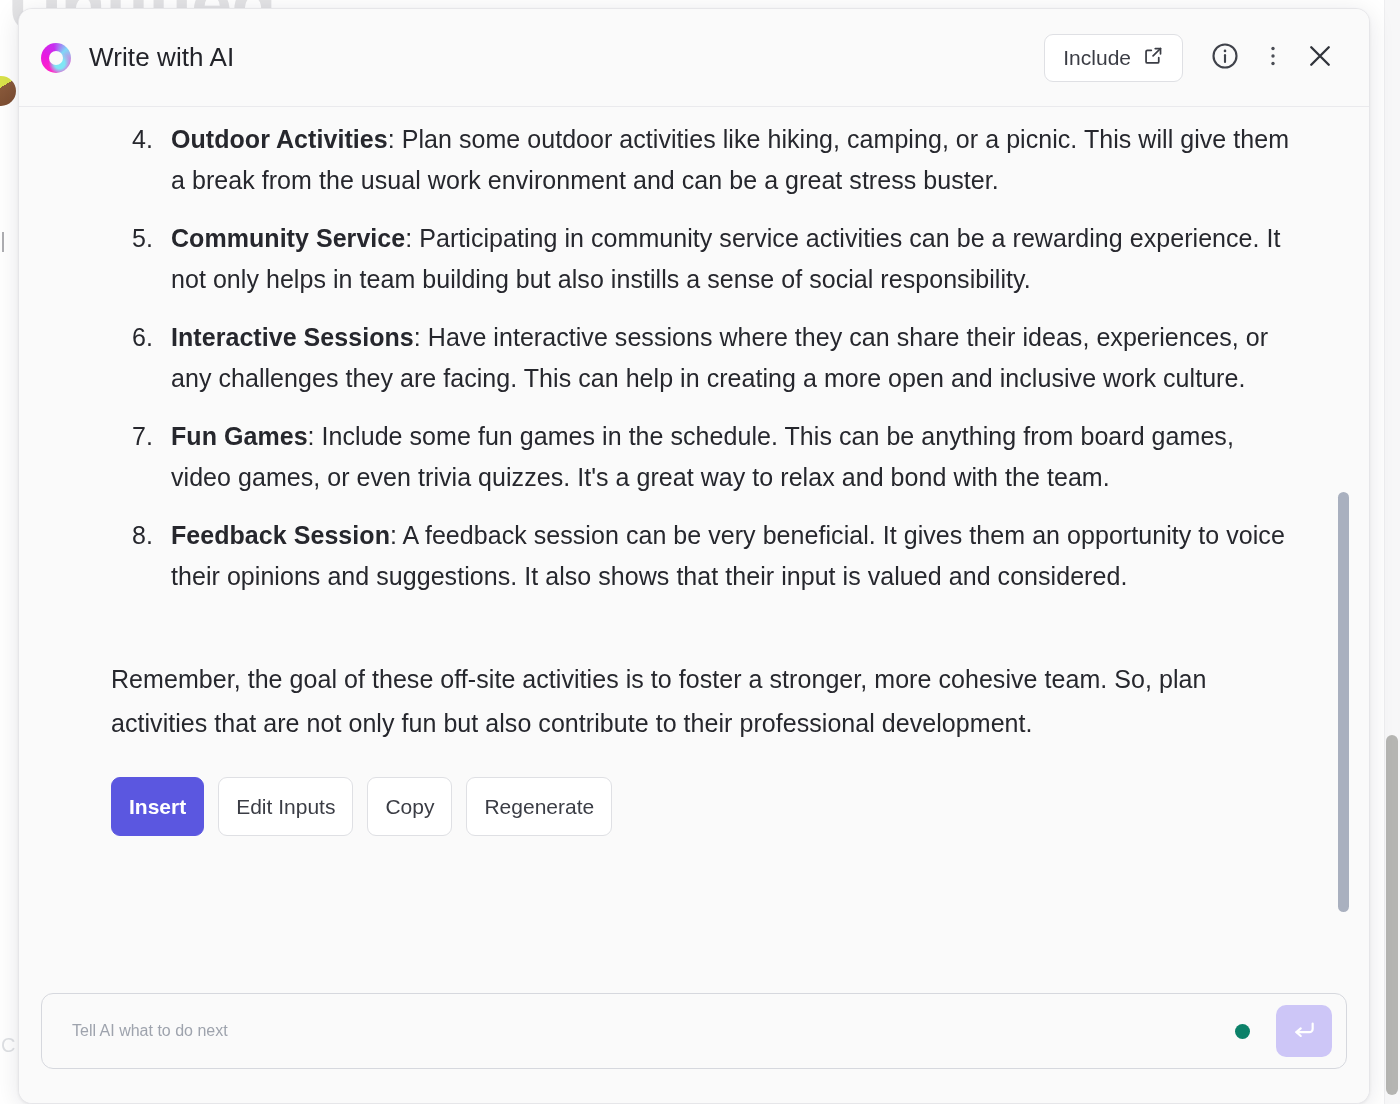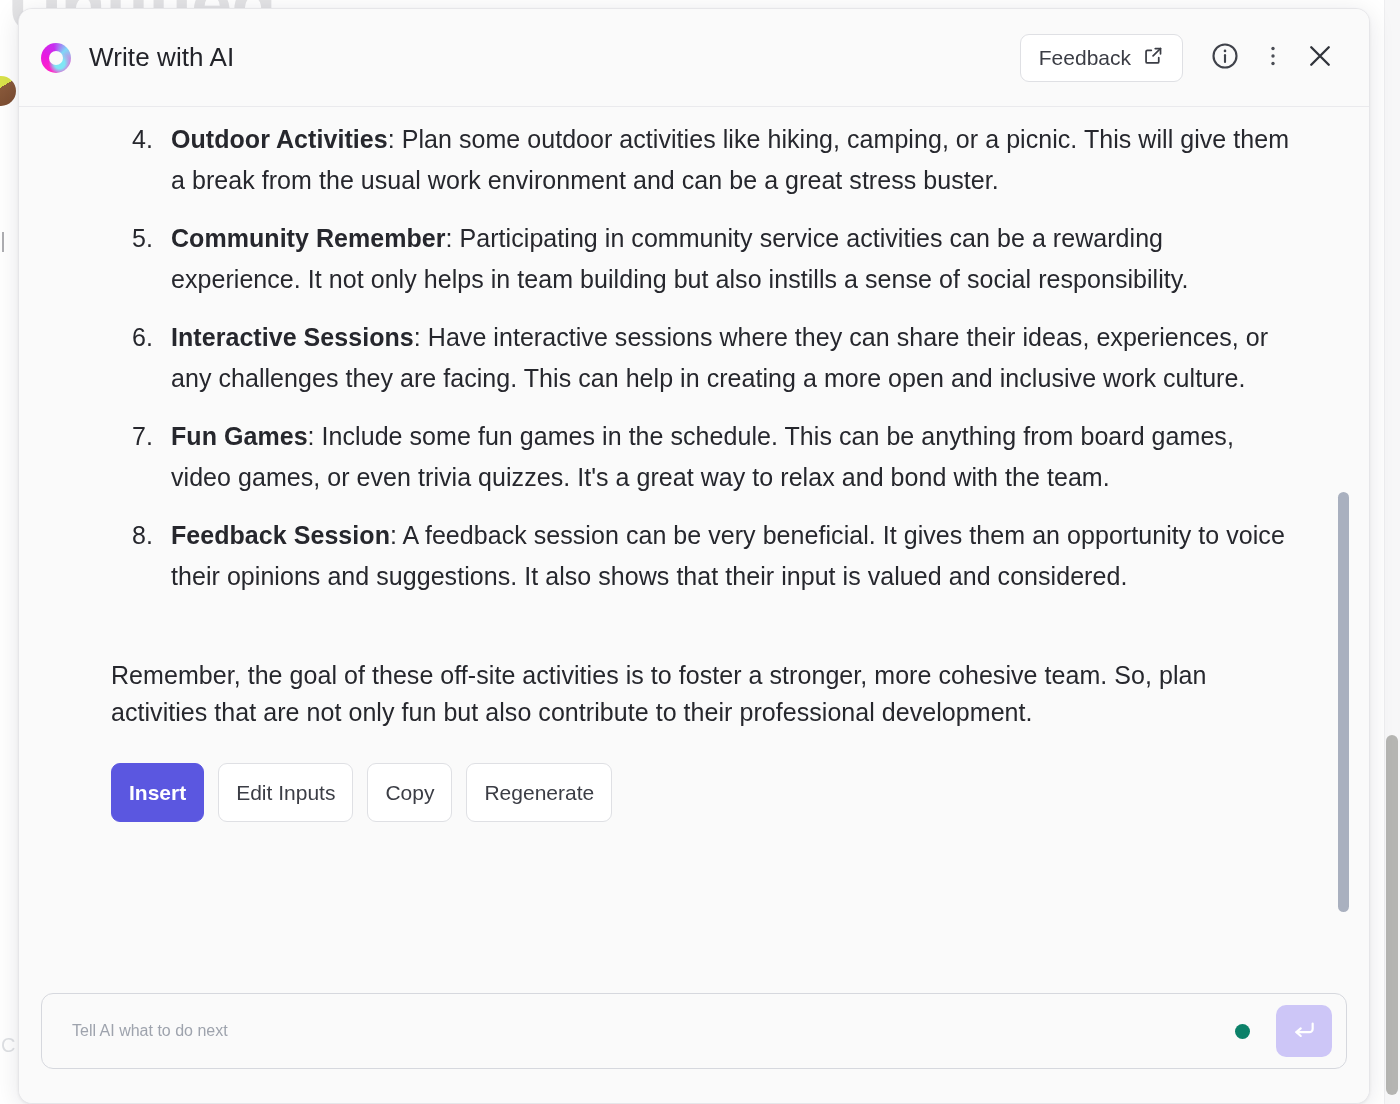--- a/index.html
+++ b/index.html
@@ -216,21 +216,21 @@
     color: #26272d;
     font-size: 25px;
     line-height: 41px;
   }
   ol.ai-list li .lead {
     font-weight: 700;
   }
   .closing-para {
     margin: 60px 0 12px 58px;
     font-size: 25px;
-    line-height: 37px;
+    line-height: 44px;
     color: #26272d;
     max-width: 1175px;
     letter-spacing: .05px;
   }
 
   
   .action-row {
     display: flex;
     align-items: center;
     gap: 14px;
@@ -323,21 +323,21 @@
   <div class="modal">
 
     <div class="modal-header">
       <div class="brand">
         <div class="brand-logo"></div>
         <div class="brand-title">Write with AI</div>
       </div>
       <div class="header-actions">
 
         <button class="feedback-btn">
-          <span>Feedback</span>
+          <span>Include</span>
           <span>
             <svg width="21" height="21" viewBox="0 0 24 24" fill="none" stroke="#3b3d45" stroke-width="2" stroke-linecap="round" stroke-linejoin="round">
               <path d="M14 4h6v6"></path>
               <path d="M20 4l-8.5 8.5"></path>
               <path d="M18 14.5V19a1.5 1.5 0 0 1-1.5 1.5H5A1.5 1.5 0 0 1 3.5 19V7.5A1.5 1.5 0 0 1 5 6h4.5"></path>
             </svg>
           </span>
         </button>
 
         <button class="icon-btn info">
@@ -374,21 +374,21 @@
     <div class="modal-body-wrap">
       <div class="modal-body">
 
         <ol class="ai-list">
 
           <li>
             <span class="num">4.</span><span class="lead">Outdoor Activities</span><span>: Plan some outdoor activities like hiking, camping, or a picnic. This will give them a break from the usual work environment and can be a great stress buster.</span>
           </li>
 
           <li>
-            <span class="num">5.</span><span class="lead">Community Remember</span><span>: Participating in community service activities can be a rewarding experience. It not only helps in team building but also instills a sense of social responsibility.</span>
+            <span class="num">5.</span><span class="lead">Community Service</span><span>: Participating in community service activities can be a rewarding experience. It not only helps in team building but also instills a sense of social responsibility.</span>
           </li>
 
           <li>
             <span class="num">6.</span><span class="lead">Interactive Sessions</span><span>: Have interactive sessions where they can share their ideas, experiences, or any challenges they are facing. This can help in creating a more open and inclusive work culture.</span>
           </li>
 
           <li>
             <span class="num">7.</span><span class="lead">Fun Games</span><span>: Include some fun games in the schedule. This can be anything from board games, video games, or even trivia quizzes. It's a great way to relax and bond with the team.</span>
           </li>
 

